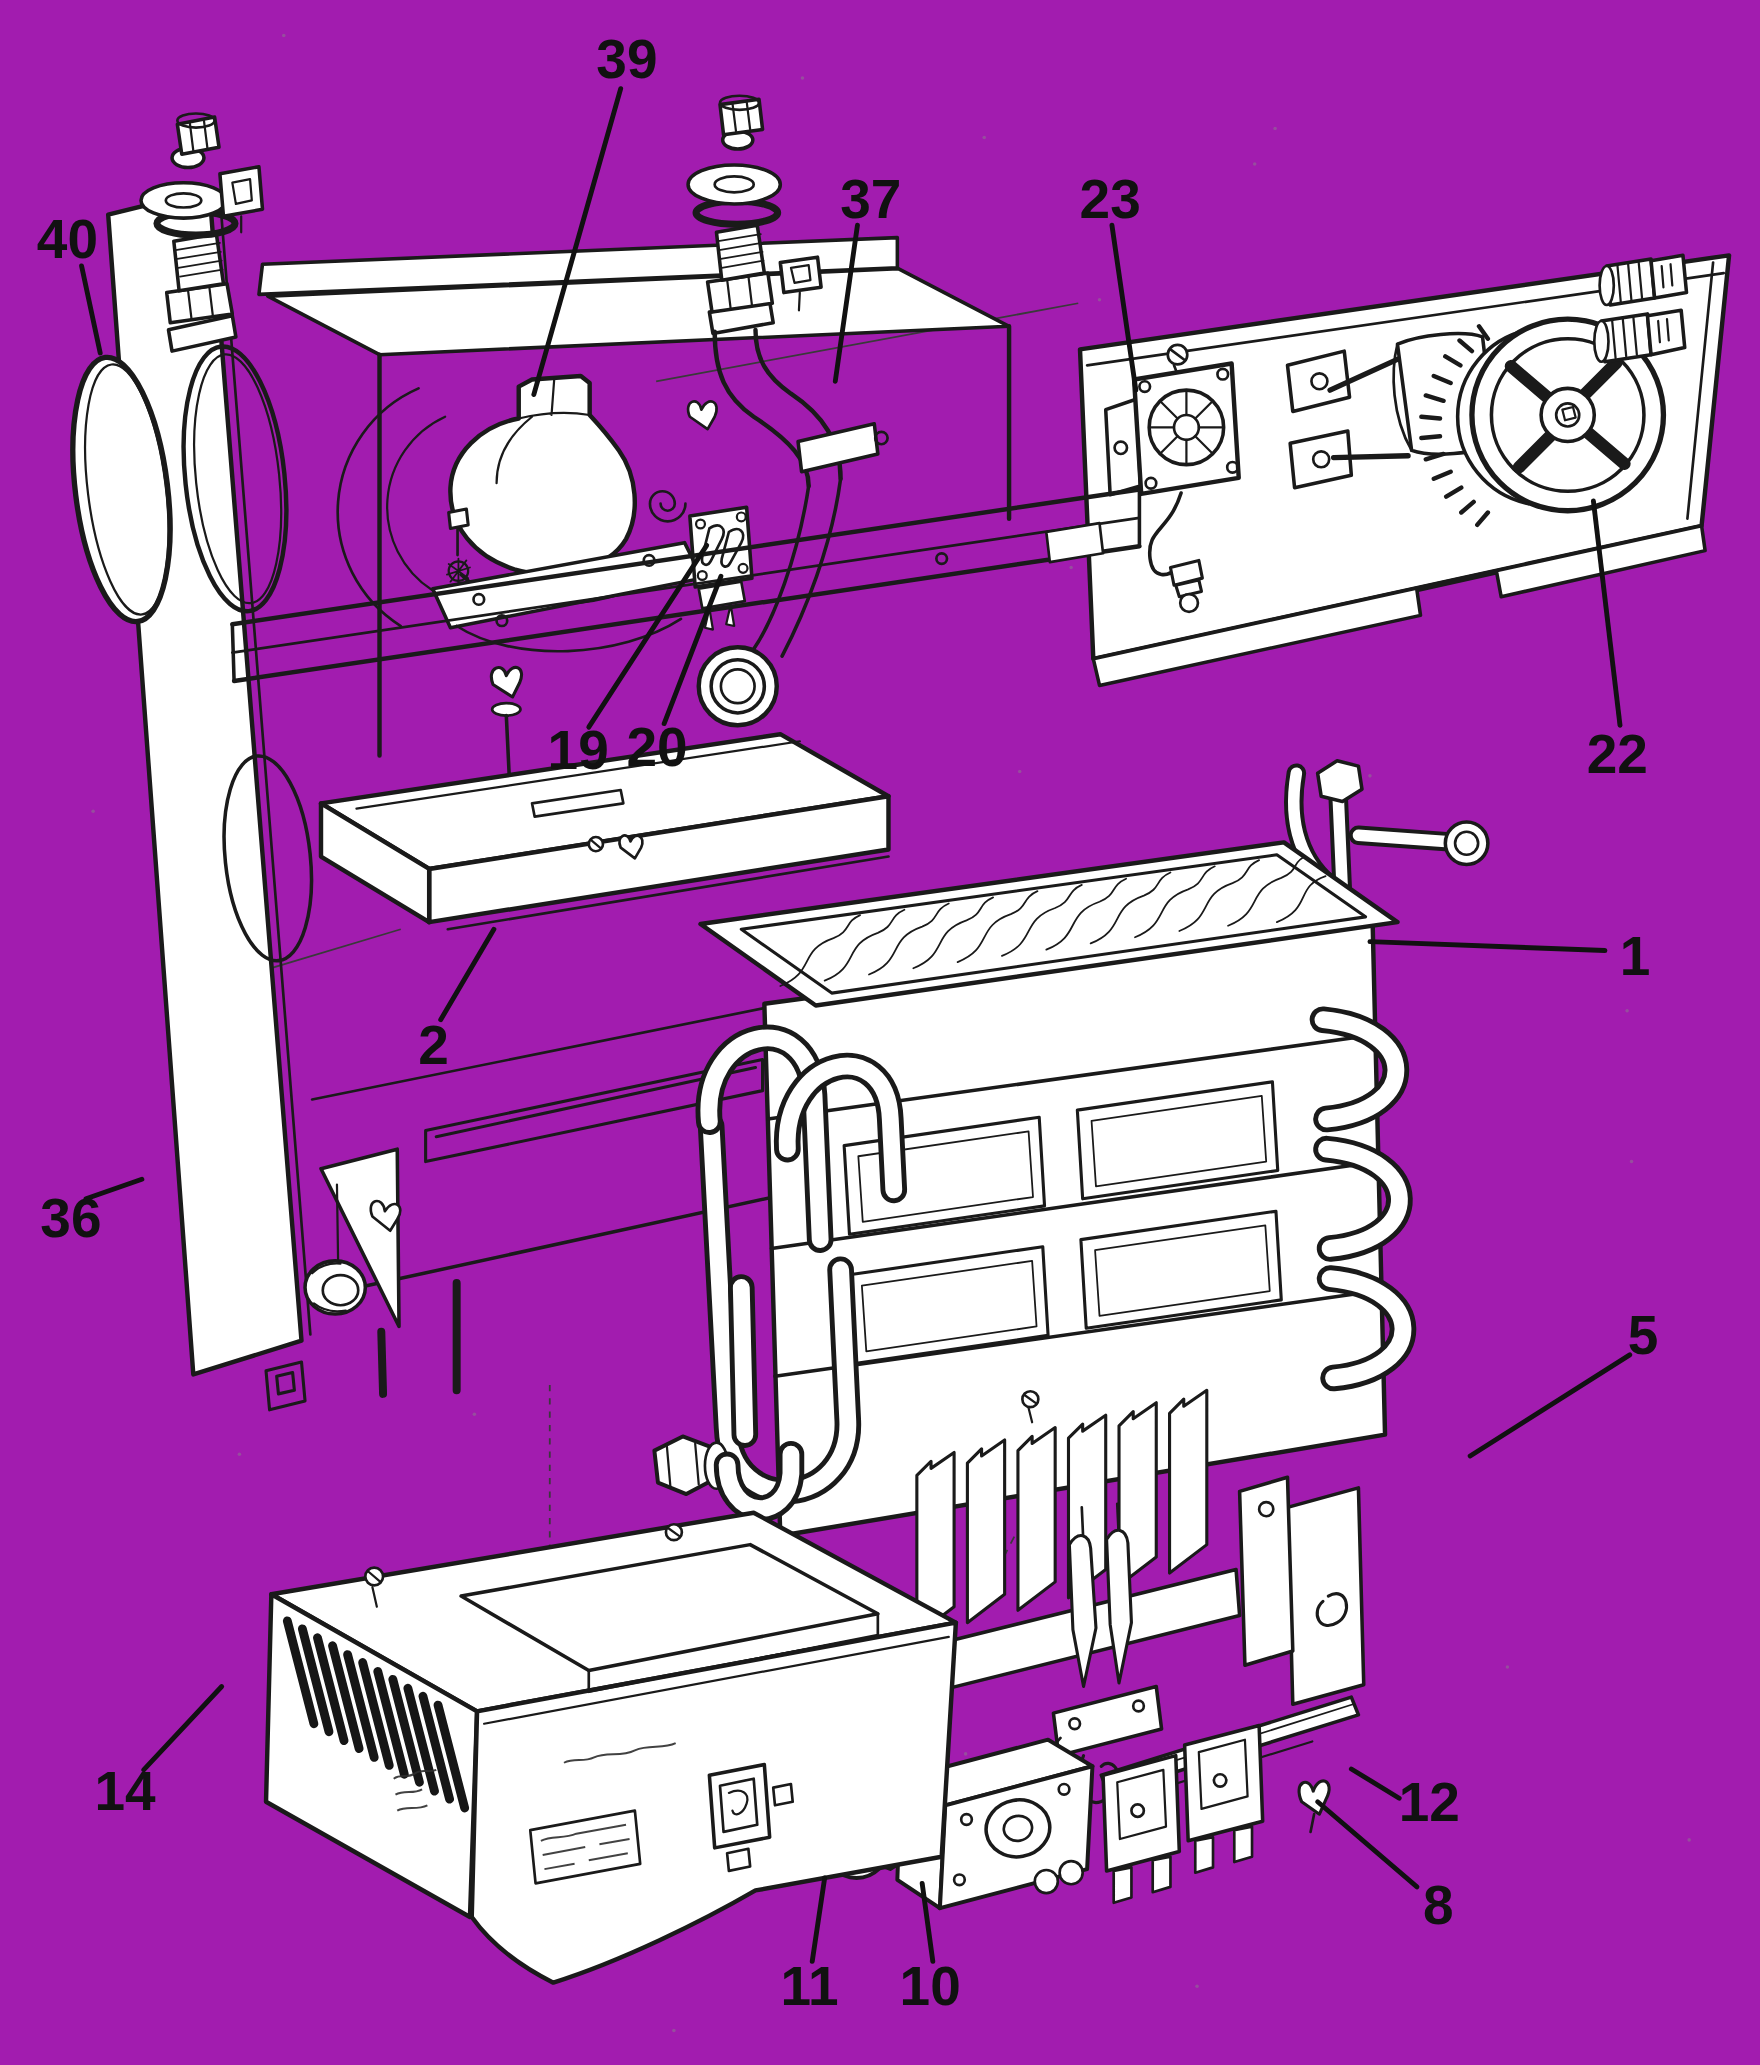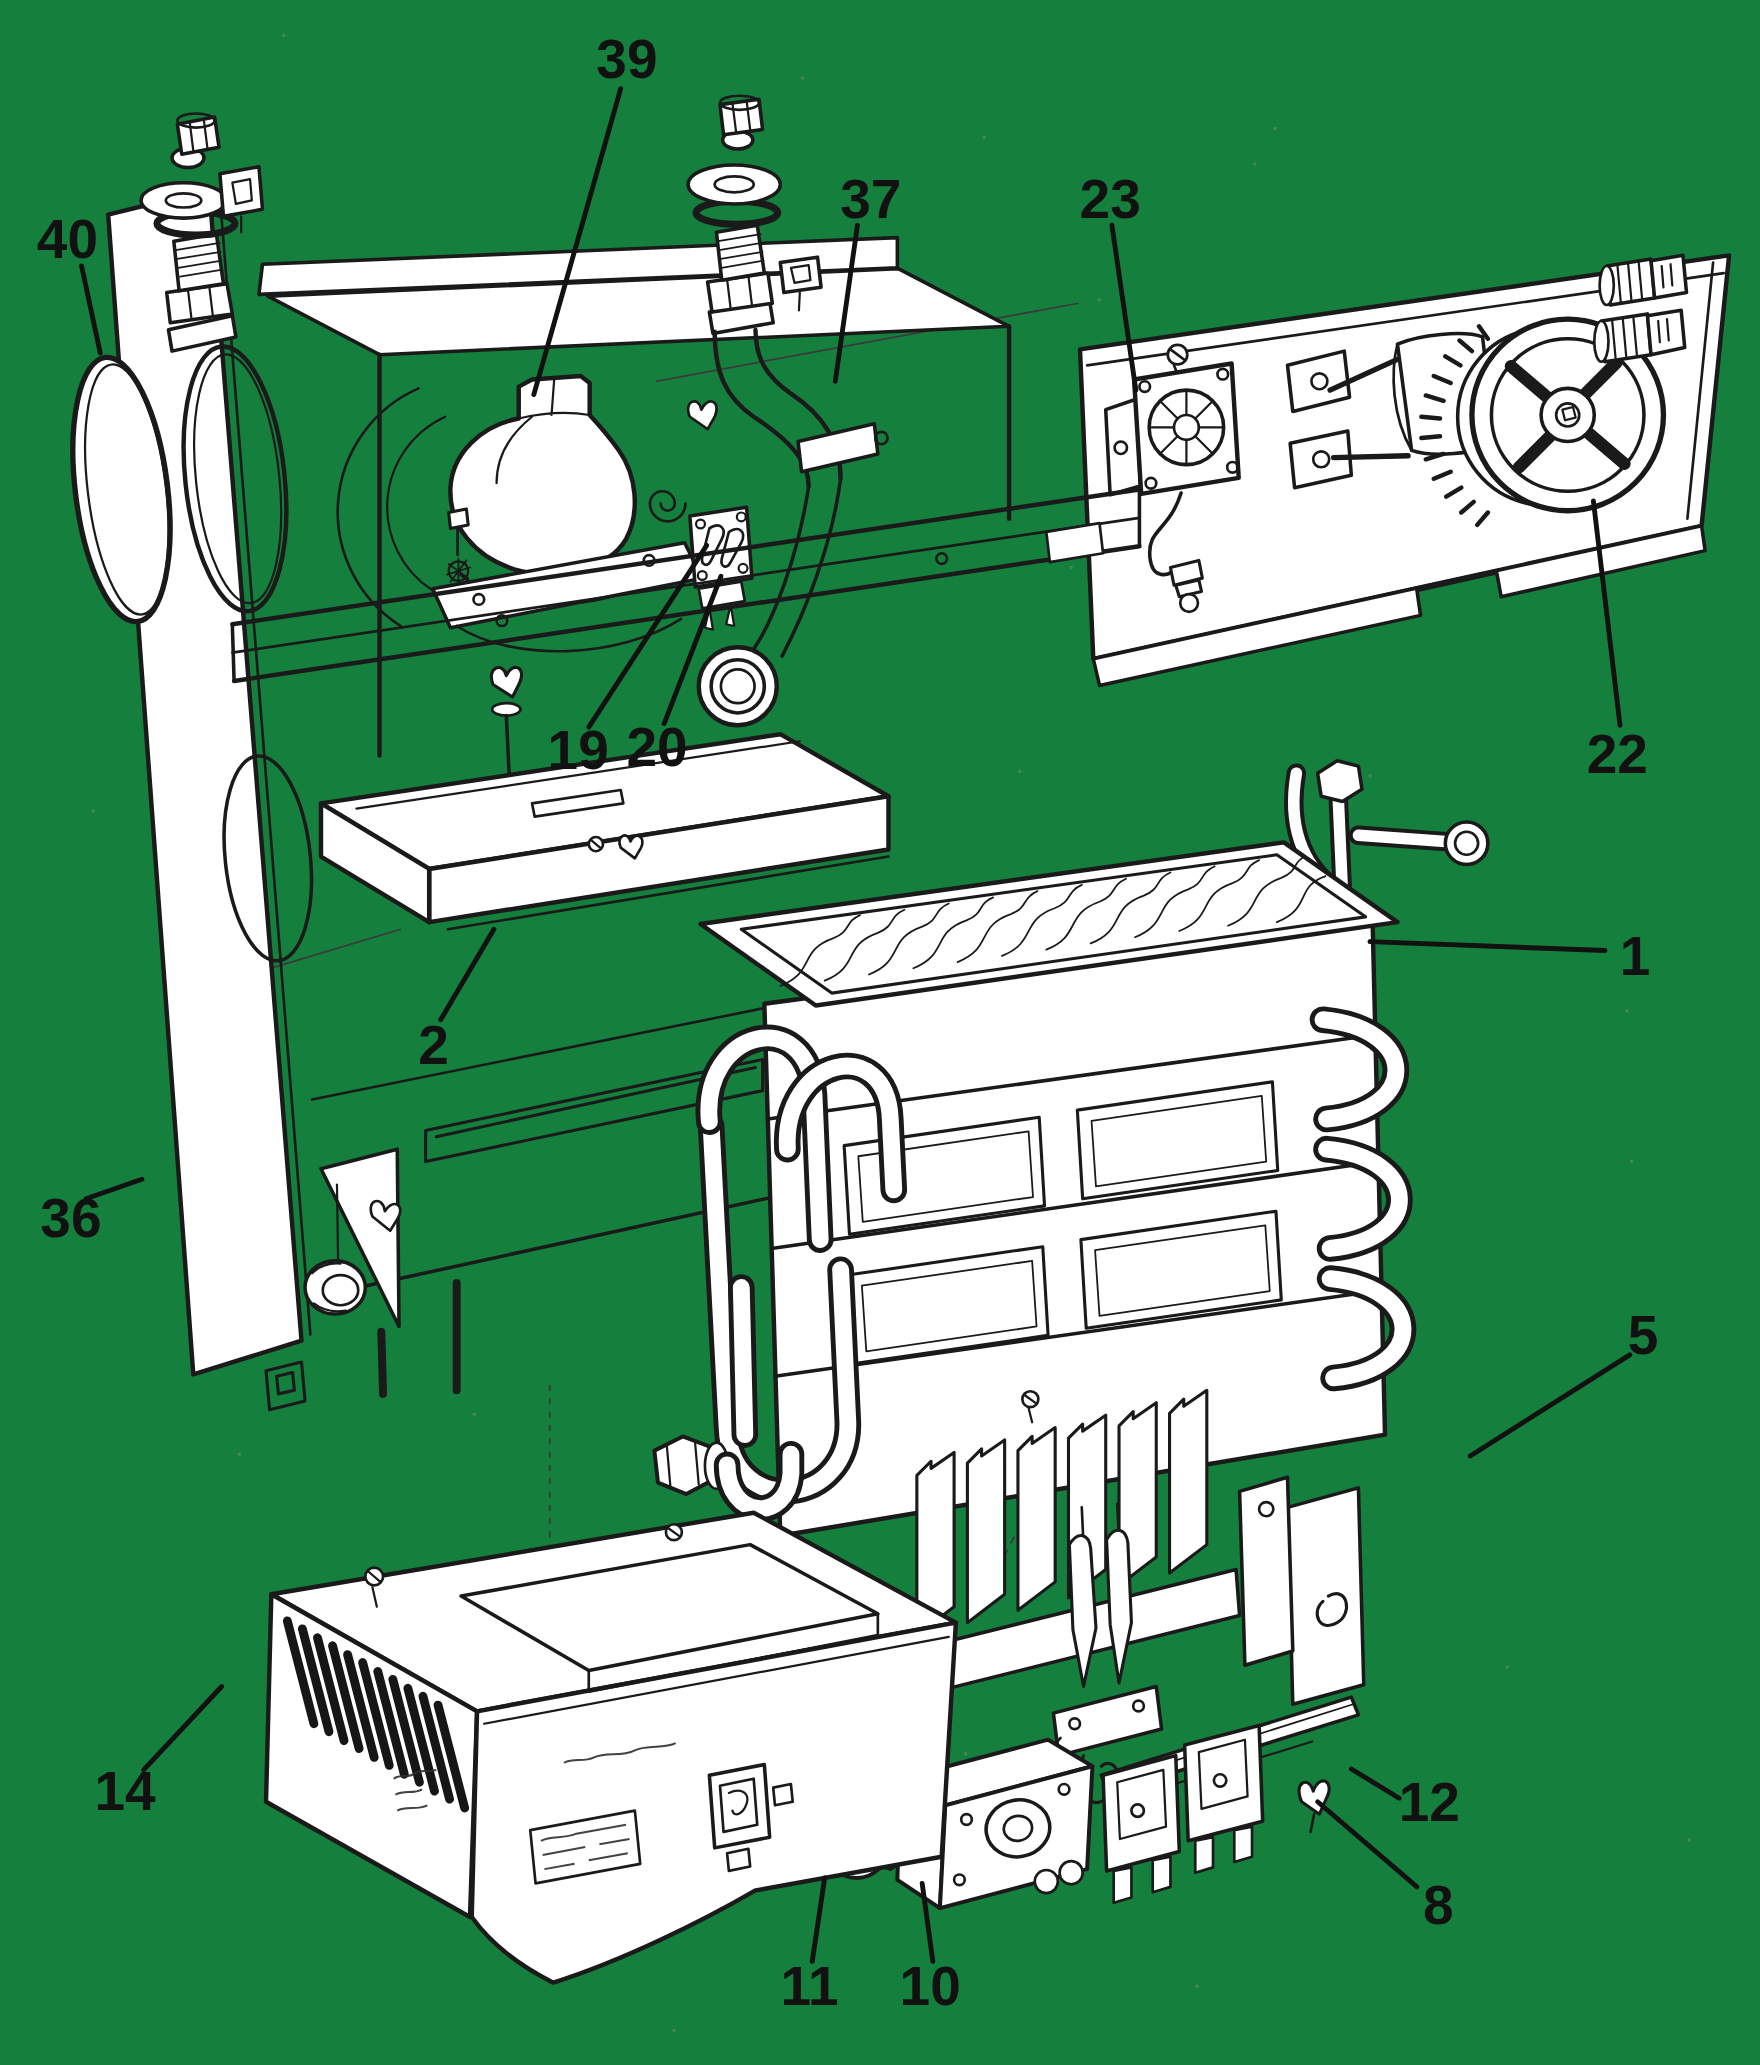--- a/index.html
+++ b/index.html
@@ -1,16 +1,16 @@
 <!DOCTYPE html>
 <html style="font-size:14px"><head>
 <meta charset="utf-8">
 <style>
   html,body{margin:0;padding:0;background:#fff;}
-  .page{width:1761px;height:2066px;position:relative;background:#15803d;overflow:hidden;
+  .page{width:1761px;height:2066px;position:relative;background:#a21caf;overflow:hidden;
         font-family:"Liberation Sans", sans-serif;}
   svg{display:block}
   .ln{stroke:#1a1a1a;fill:none;stroke-linejoin:round;stroke-linecap:round;}
   .fw{stroke:#1a1a1a;fill:#fff;stroke-linejoin:round;stroke-linecap:round;}
   .thin{stroke:#3a3a3a;fill:none;stroke-width:2;}
   .to{stroke:#1a1a1a;fill:none;stroke-width:30;stroke-linecap:round;}
   .ti{stroke:#ffffff;fill:none;stroke-width:19;stroke-linecap:round;}
   .to2{stroke:#1a1a1a;fill:none;stroke-width:22;stroke-linecap:round;}
   .ti2{stroke:#ffffff;fill:none;stroke-width:13;stroke-linecap:round;}
   .slot{stroke:#161616;stroke-width:10;stroke-linecap:round;}

